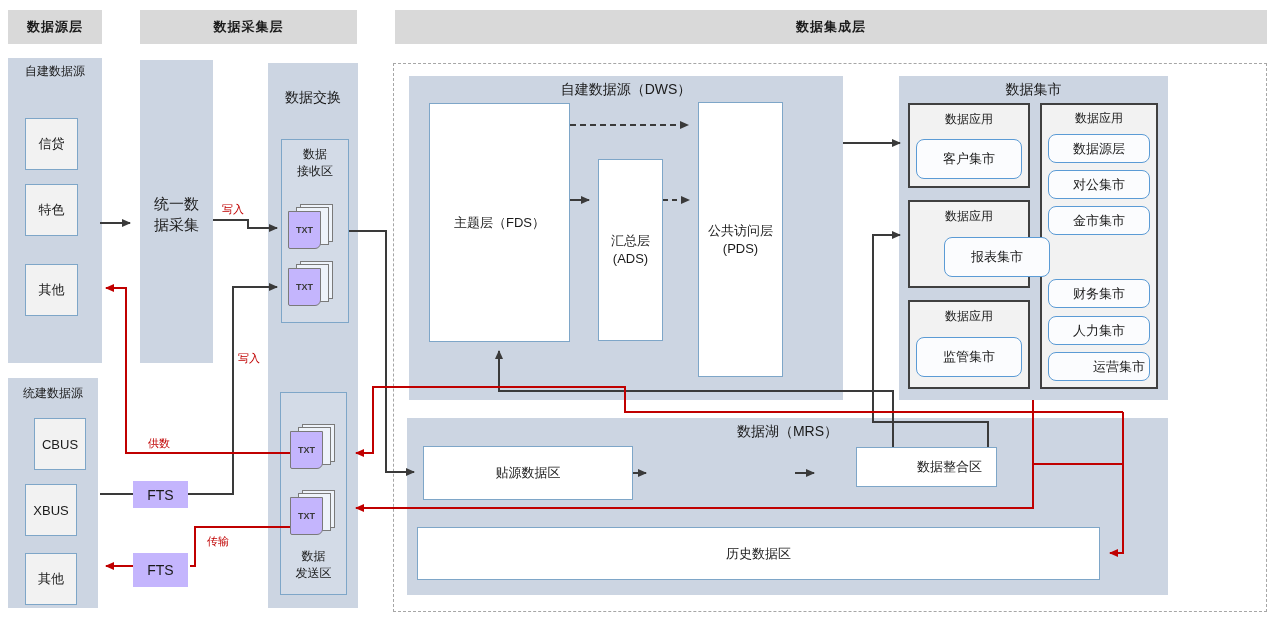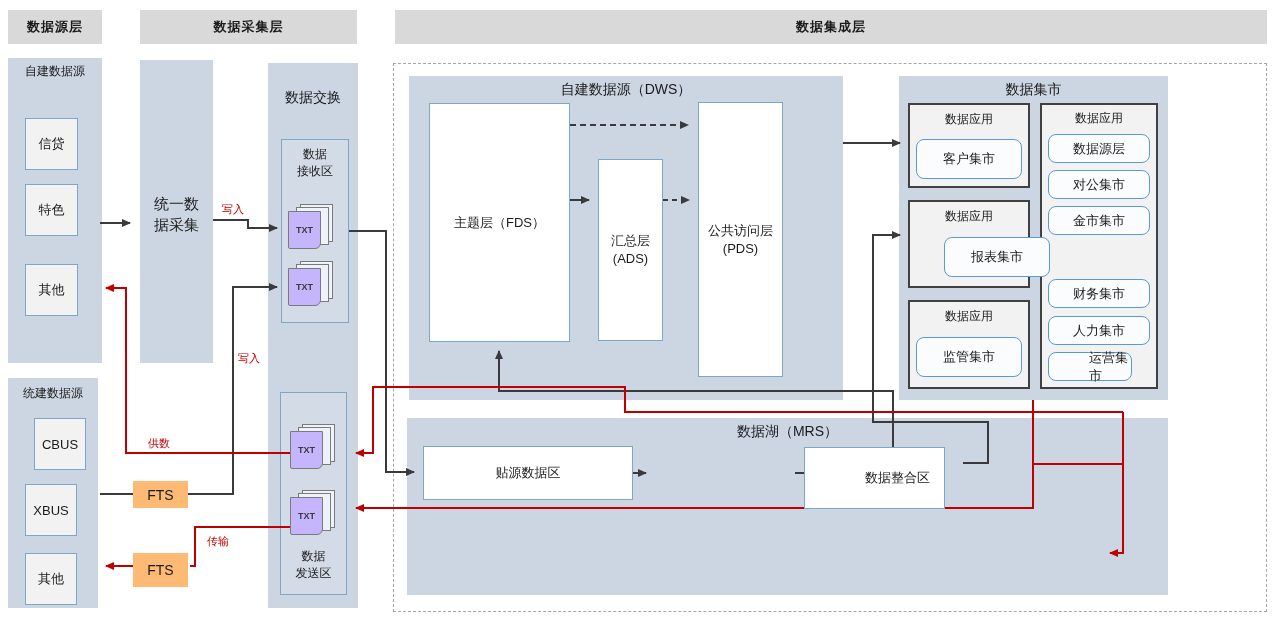--- a/index.html
+++ b/index.html
@@ -11,21 +11,21 @@
   .panel{background:#ccd5e2;z-index:1;}
   .dashed-rect{border:1.5px dashed #a6a6a6;z-index:0;background:#ffffff;}
   .subpanel{background:#d3dbe7;border:1px solid #7ea6c8;z-index:1;}
   .wbox{background:#ffffff;border:1px solid #7ea6c8;z-index:3;display:flex;align-items:center;
         justify-content:center;text-align:center;font-size:13px;}
   .gbox{background:#f2f2f2;border:1px solid #7ea6c8;z-index:3;display:flex;align-items:center;
         justify-content:center;text-align:center;font-size:13px;}
   .appbox{background:#f2f2f2;border:2px solid #404040;z-index:3;}
   .pill{background:#fbfcfe;border:1.2px solid #5b9bd5;border-radius:8px;z-index:4;display:flex;
         align-items:center;justify-content:center;font-size:13px;}
-  .ftsbox{background:#fdba74;z-index:3;display:flex;align-items:center;justify-content:center;
+  .ftsbox{background:#c4b5fd;z-index:3;display:flex;align-items:center;justify-content:center;
           font-size:14px;}
   .ptitle{z-index:4;text-align:center;font-size:14px;}
   .stitle{z-index:4;text-align:center;font-size:12px;}
   .ml{white-space:pre-line;}
   .rlabel{z-index:5;color:#c00000;font-size:11px;}
   #wires{position:absolute;left:0;top:0;z-index:2;}
   .txticon{z-index:3;}
   .txticon .pg{position:absolute;width:33px;height:38px;background:#eef3fa;border:1.5px solid #7a7a7a;box-sizing:border-box;}
   .txticon .p1{right:0;top:0;}
   .txticon .p2{right:4px;top:3px;}
@@ -115,26 +115,27 @@
   <div class="abs pill" style="left:916px;top:337px;width:106px;height:40px;">监管集市</div>
 
   <div class="abs appbox" style="left:1040px;top:103px;width:118px;height:286px;"></div>
   <div class="abs stitle" style="left:1040px;top:110px;width:118px;z-index:4;">数据应用</div>
   <div class="abs pill" style="left:1048px;top:134px;width:102px;height:29px;">数据源层</div>
   <div class="abs pill" style="left:1048px;top:170px;width:102px;height:29px;">对公集市</div>
   <div class="abs pill" style="left:1048px;top:206px;width:102px;height:29px;">金市集市</div>
   <div class="abs pill" style="left:1048px;top:236px;width:102px;height:19px;margin-top:44px;">风险集市</div>
   <div class="abs pill" style="left:1048px;top:279px;width:102px;height:29px;">财务集市</div>
   <div class="abs pill" style="left:1048px;top:316px;width:102px;height:29px;">人力集市</div>
-  <div class="abs pill" style="left:1048px;top:352px;width:84px;height:29px;padding-left:40px;">运营集市</div>
+  <div class="abs pill" style="left:1048px;top:352px;width:102px;height:29px;padding-left:40px;">运营集市</div>
 
   <div class="abs panel" style="left:407px;top:418px;width:761px;height:177px;"></div>
   <div class="abs ptitle" style="left:407px;top:423px;width:761px;">数据湖（MRS）</div>
   <div class="abs wbox" style="left:423px;top:446px;width:210px;height:54px;">贴源数据区</div>
-  <div class="abs wbox" style="left:804px;top:447px;width:141px;height:62px;padding-left:46px;">数据整合区</div>
+  <div class="abs wbox" style="left:856px;top:447px;width:141px;height:40px;padding-left:46px;">数据整合区</div>
+  <div class="abs wbox" style="left:417px;top:527px;width:683px;height:53px;">历史数据区</div>
 
   <svg id="wires" width="1280" height="627">
     <defs>
       <marker id="mb" markerUnits="userSpaceOnUse" markerWidth="10" markerHeight="8" refX="8" refY="4" orient="auto">
         <path d="M0,0 L9,4 L0,8 Z" fill="#3a3a3a"></path>
       </marker>
       <marker id="mr" markerUnits="userSpaceOnUse" markerWidth="10" markerHeight="8" refX="8" refY="4" orient="auto">
         <path d="M0,0 L9,4 L0,8 Z" fill="#c00000"></path>
       </marker>
     </defs>

